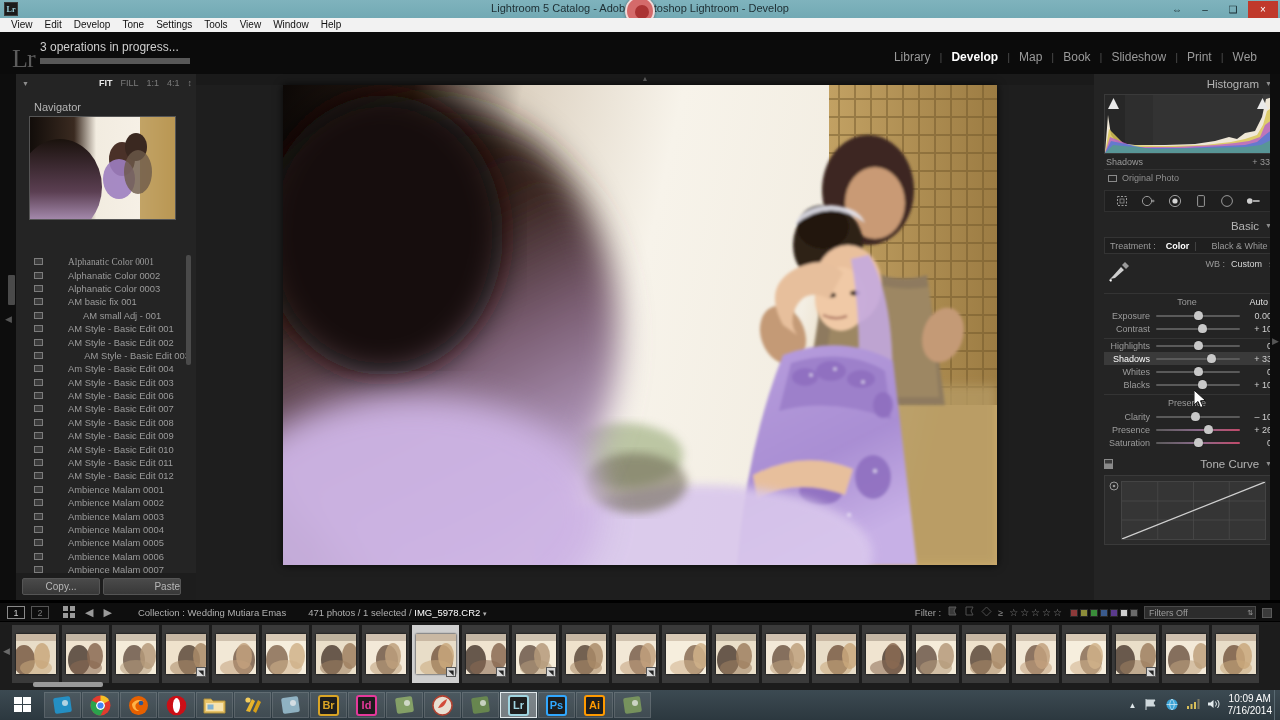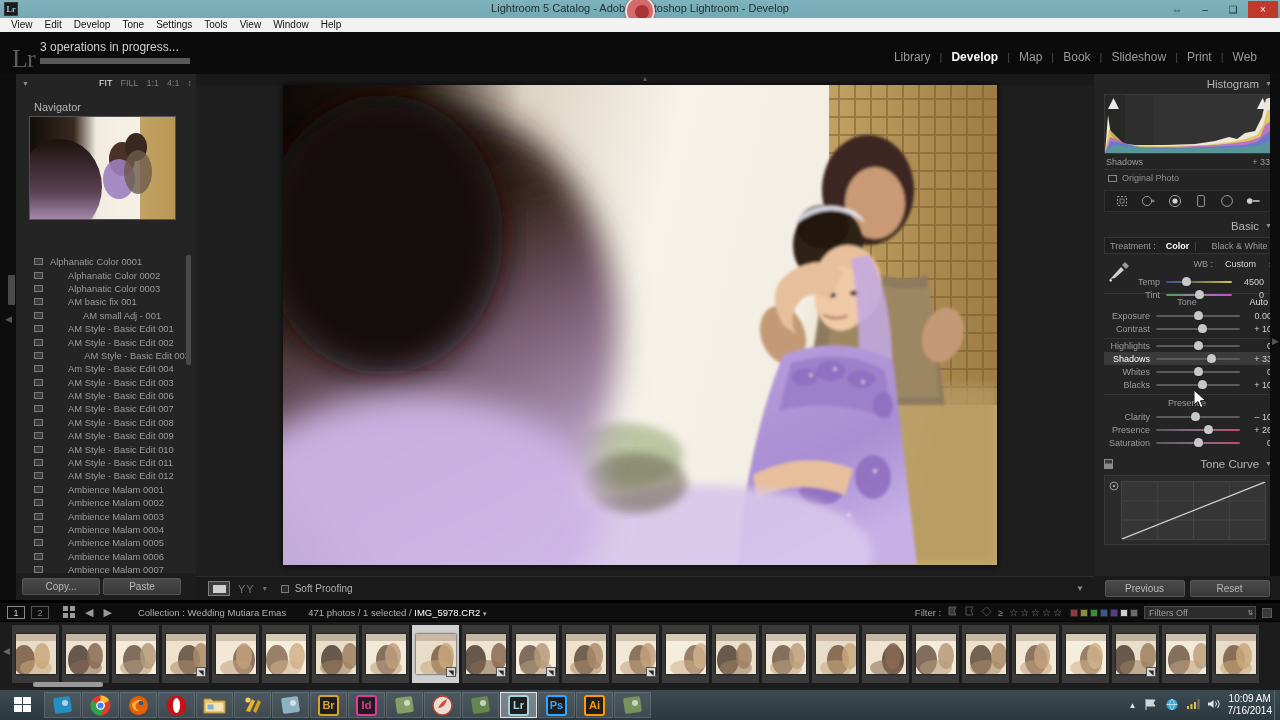--- a/index.html
+++ b/index.html
@@ -50,37 +50,37 @@
   .leftpanel{position:absolute;left:0;top:74px;width:196px;height:526px;background:#242424;}
   .lp-edge{position:absolute;left:0;top:74px;width:16px;height:526px;background:#0d0d0d;}
   .lp-edge .arrow{position:absolute;left:5px;top:240px;color:#555;font-size:9px;}
   .lp-handle{position:absolute;left:8px;top:275px;width:7px;height:30px;background:#4a4a4a;border-radius:1px;}
   .nav-head{position:absolute;left:16px;top:74px;width:180px;height:18px;
     display:flex;align-items:center;background:#242424;}
   .nav-head .tri{font-size:7px;color:#8d8d8d;margin:0 5px 0 6px;}
   .nav-head .ttl{font-size:11px;color:#b4b4b4;margin-top:48px;}
   .nav-zooms{position:absolute;right:4px;display:flex;align-items:center;gap:8px;}
   .nav-zooms span{font-size:9px;color:#7c7c7c;}
-  .nav-zooms span.active{color:#e8e8e8;font-weight:normal;padding-left:27px;}
+  .nav-zooms span.active{color:#e8e8e8;font-weight:bold;padding-left:27px;}
 
   .navpreview{position:absolute;left:29px;top:116px;width:147px;height:104px;
     border:1px solid #555;overflow:hidden;background:#111;}
 
   .presets{position:absolute;left:16px;top:255px;width:174px;height:318px;overflow:hidden;}
   .preset-row{height:13.4px;display:flex;align-items:center;padding-left:34px;color:#9b9b9b;font-size:9.4px;}
   .preset-row .pico{position:absolute;left:38px;width:9px;height:7px;border:1px solid #7c7c7c;
     background:#3b3b3b;}
   .preset-row span.lbl{margin-left:0;}
   .pscroll{position:absolute;left:186px;top:255px;width:5px;height:110px;background:#4a4a4a;border-radius:2px;}
 
   .left-bottom{position:absolute;left:16px;top:573px;width:180px;height:27px;background:#1d1d1d;}
   .btn{background:linear-gradient(#4a4a4a,#383838);border:1px solid #555;color:#b8b8b8;
     font-size:10px;text-align:center;border-radius:2px;}
   .copybtn{position:absolute;left:22px;top:578px;width:78px;height:17px;line-height:16px;}
-  .pastebtn{position:absolute;left:103px;top:578px;width:78px;height:17px;line-height:16px;}
+  .pastebtn{position:absolute;left:103px;top:578px;width:78px;height:17px;line-height:16px;text-align:right;}
 
   
   .center{position:absolute;left:196px;top:74px;width:898px;height:526px;background:#1e1e1e;}
   .photo-wrap{position:absolute;left:283px;top:85px;width:714px;height:480px;
     box-shadow:0 0 8px rgba(0,0,0,.8);overflow:hidden;background:#111;}
   .toolbar{position:absolute;left:196px;top:576px;width:898px;height:24px;background:#1a1a1a;
     border-top:1px solid #2c2c2c;display:flex;align-items:center;}
   .tb-view{width:22px;height:15px;border:1px solid #7d7d7d;background:#3e3e3e;margin-left:0;
     display:flex;align-items:center;justify-content:center;}
   .tb-view i{display:block;width:13px;height:8px;background:#cfcfcf;}
@@ -110,21 +110,21 @@
   .ts-ic{width:15px;height:15px;display:flex;align-items:center;justify-content:center;color:#9a9a9a;}
 
   .treat{margin:2px 8px 0 10px;height:17px;background:#1f1f1f;border:1px solid #343434;
     display:flex;align-items:center;font-size:9px;color:#9a9a9a;}
   .treat .lab{margin-left:5px;}
   .treat .opt{margin-left:10px;}
   .treat .opt.active{color:#fff;font-weight:bold;text-align:right;}
   .treat .bar{color:#4e4e4e;margin:0 5px;}
 
   .wbrow{margin:3px 8px 0 10px;display:flex;align-items:center;justify-content:flex-end;
-    gap:12px;font-size:9px;color:#9a9a9a;padding-right:6px;}
+    gap:6px;font-size:9px;color:#9a9a9a;padding-right:6px;}
   .wbrow .val{color:#d8d8d8;}
 
   .slider-row{display:flex;align-items:center;height:13px;margin:0 8px 0 10px;font-size:9px;}
   .slider-row .nm{width:52px;text-align:right;color:#9c9c9c;padding-right:6px;}
   .slider-row .trk{position:relative;flex:1;height:11px;}
   .slider-row .trk .line{position:absolute;top:5px;left:0;right:0;height:2px;background:#5a5a5a;border-radius:1px;}
   .slider-row .trk .line.temp{background:linear-gradient(90deg,#3b4fa0,#7d7d4a,#c8c84a);}
   .slider-row .trk .line.tint{background:linear-gradient(90deg,#4fa04f,#9a7fb0,#c04fc0);}
   .slider-row .trk .line.vib{background:linear-gradient(90deg,#5a5a5a,#8a6a8a,#c04a6a);}
   .slider-row .trk .knob{position:absolute;top:1px;width:9px;height:9px;background:#c8c8c8;
@@ -286,21 +286,21 @@
         <ellipse cx="106" cy="30" rx="11" ry="14" fill="#3a2820"></ellipse>
         <ellipse cx="108" cy="55" rx="14" ry="22" fill="#6d5a4a" opacity=".8"></ellipse>
         <ellipse cx="30" cy="70" rx="42" ry="48" fill="url(#ngFg)"></ellipse>
       </svg>
     </div>
   </div>
 
   <div class="presets" id="presets-list">
       <div class="preset-row" style="position: relative;">
         <span class="pico" style="left: 18px; position: absolute;"></span>
-        <span class="lbl" style="">Alphanatic Color 0001</span>
+        <span class="lbl" style="margin-left: 18px; font-family: Liberation Serif, serif;">Alphanatic Color 0001</span>
       </div>
       <div class="preset-row" style="position: relative;">
         <span class="pico" style="left: 18px; position: absolute;"></span>
         <span class="lbl" style="margin-left: 18px;">Alphanatic Color 0002</span>
       </div>
       <div class="preset-row" style="position: relative;">
         <span class="pico" style="left: 18px; position: absolute;"></span>
         <span class="lbl" style="margin-left: 18px;">Alphanatic Color 0003</span>
       </div>
       <div class="preset-row" style="position: relative;">
@@ -496,34 +496,20 @@
         <ellipse cx="340" cy="370" rx="60" ry="32" fill="#a9b88d" filter="url(#blurMed)" opacity=".75"></ellipse>
         <ellipse cx="352" cy="398" rx="52" ry="30" fill="#6f6a55" filter="url(#blurMed)" opacity=".6"></ellipse>
 
         <ellipse cx="140" cy="250" rx="195" ry="235" fill="url(#fgBlur)" filter="url(#blurBig)"></ellipse>
         <ellipse cx="100" cy="150" rx="120" ry="140" fill="#130d09" filter="url(#blurBig)"></ellipse>
         <ellipse cx="130" cy="430" rx="190" ry="120" fill="#cdb4e4" filter="url(#blurBig)" opacity=".95"></ellipse>
       </svg>
     </div>
   </div>
 
-  <div class="toolbar">
-    <div style="width:12px"></div>
-    <div class="tb-view">
-        <i></i>
-      </div>
-    <div style="width:8px"></div>
-    <div class="yy">YY</div>
-    <div style="width:8px"></div>
-    <div style="color:#6f6f6f;font-size:8px">▾</div>
-    <div style="width:14px"></div>
-    <span class="softproof-box"></span>
-    <span style="margin-left:6px;font-size:10px;color:#aeaeae">Soft Proofing</span>
-    <span style="margin-left:auto;margin-right:10px;font-size:8px;color:#8a8a8a">▼</span>
-  </div>
 
   <div class="rightpanel">
 
     <div class="rp-head">
       <span>Histogram</span>
       <span class="tri">▼</span>
     </div>
 
     <div class="histo">
       <svg width="168" height="58" viewBox="0 0 168 58" preserveAspectRatio="none">
@@ -607,38 +593,20 @@
             <path d="M4 19l3-3 8-9 3 3-9 8z" fill="#cfcfcf"></path>
             <path d="M16 5l4 4 3-3-4-4z" fill="#9a9a9a"></path>
             <path d="M3 20l2-1 1 1-1 2z" fill="#fff"></path>
           </svg>
       </div>
       <div class="wbrow" style="margin:0;padding:0;justify-content:flex-end;height:16px;align-items:center;">
         <span>WB :</span>
         <span class="val">Custom</span>
         <span style="font-size:8px;color:#9a9a9a">↕</span>
       </div>
-      <div id="wb-sliders" style="margin-top:3px">
-          <div class="slider-row">
-            <span class="nm">Temp</span>
-            <span class="trk">
-              <span class="line temp"></span>
-              <span class="knob" style="left: calc(30% - 4px);"></span>
-            </span>
-            <span class="vv">4500</span>
-          </div>
-          <div class="slider-row">
-            <span class="nm">Tint</span>
-            <span class="trk">
-              <span class="line tint"></span>
-              <span class="knob" style="left: calc(50% - 4px);"></span>
-            </span>
-            <span class="vv">0</span>
-          </div>
-        </div>
     </div>
 
     <div class="divider"></div>
     <div class="sec-title">
       <span>Tone</span>
       <span class="auto">Auto</span>
     </div>
     <div id="tone-sliders">
         <div class="slider-row">
           <span class="nm">Exposure</span>
@@ -749,24 +717,20 @@
           <path d="M0 60 L140 0" stroke="#cfcfcf" stroke-width="1.3" fill="none"></path>
         </svg>
       </div>
     </div>
   </div>
 
   <div class="rp-edge">
     <div class="arrow">▶</div>
   </div>
 
-  <div class="rb-bottom">
-    <div class="btn">Previous</div>
-    <div class="btn">Reset</div>
-  </div>
 
   <div class="fsbar">
     <div class="fs-num">1</div>
     <div class="fs-num n2">2</div>
     <div class="grid-ic">
         <i></i>
         <i></i>
         <i></i>
         <i></i>
       </div>

